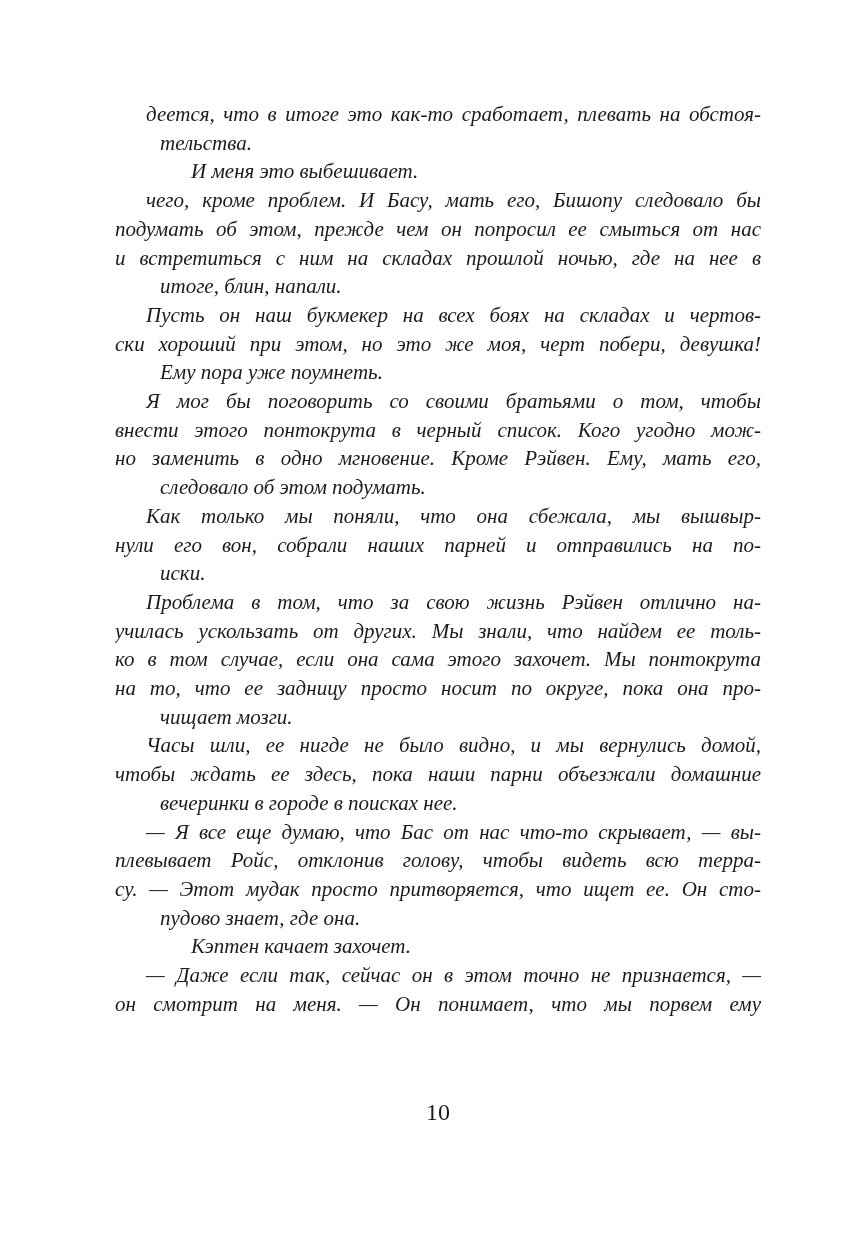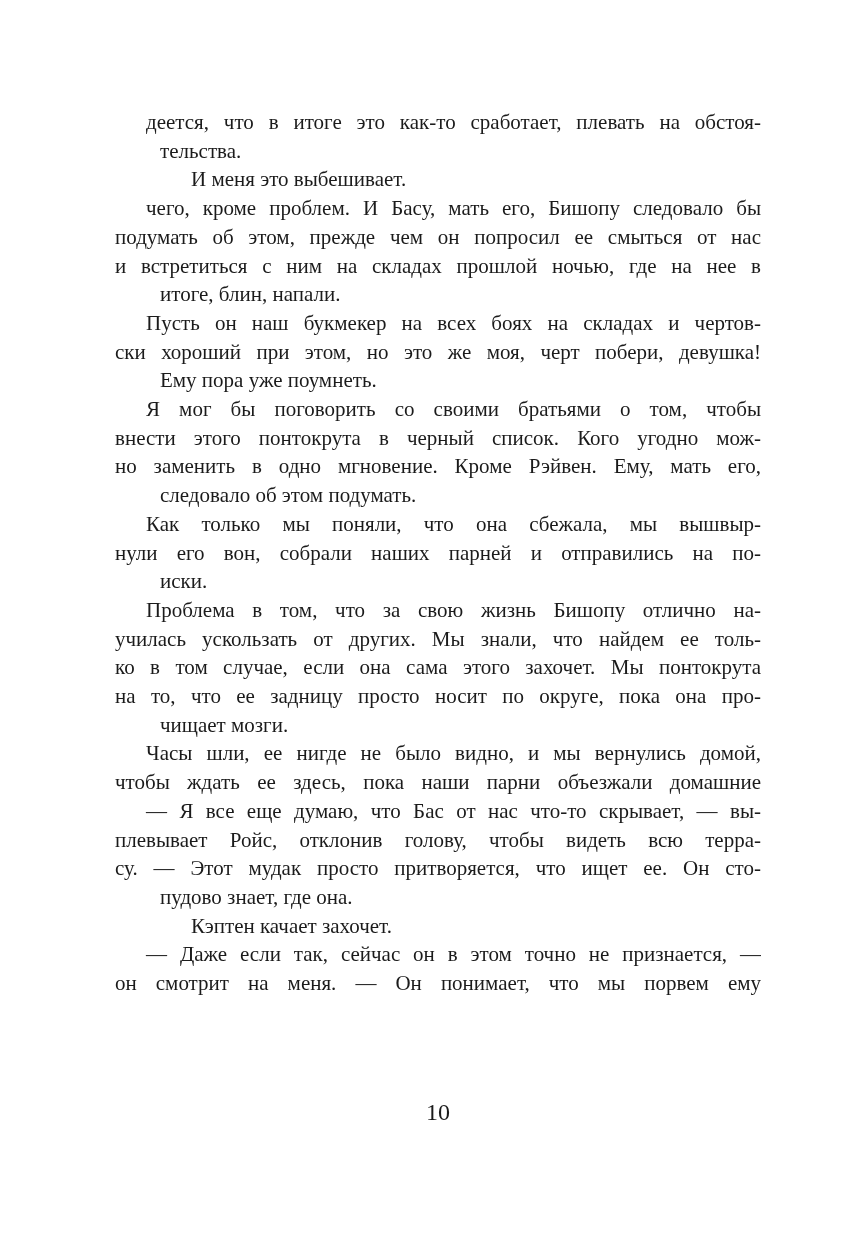--- a/index.html
+++ b/index.html
@@ -13,24 +13,25 @@
     height: 1240px;
     background: #ffffff;
     overflow: hidden;
     font-family: "Liberation Serif", "DejaVu Serif", serif;
     color: #1b1b1b;
     -webkit-font-smoothing: antialiased;
   }
   .text-block {
     position: absolute;
     left: 115px;
-    top: 108px;
+    top: 100px;
     width: 646px;
     font-size: 21px;
     line-height: 28.7px;
+    font-style: italic;
   }
   .para {
     margin: 0;
     padding: 0;
   }
   .para.indent .line:first-child {
     text-indent: 31px;
   }
   .line {
     display: block;
@@ -80,29 +81,30 @@
         <span class="line">внести этого понтокрута в черный список. Кого угодно мож-</span>
         <span class="line">но заменить в одно мгновение. Кроме Рэйвен. Ему, мать его,</span>
         <span class="line para-end">следовало об этом подумать.</span>
       </p>
       <p class="para indent">
         <span class="line">Как только мы поняли, что она сбежала, мы вышвыр-</span>
         <span class="line">нули его вон, собрали наших парней и отправились на по-</span>
         <span class="line para-end">иски.</span>
       </p>
       <p class="para indent">
-        <span class="line">Проблема в том, что за свою жизнь Бишопу отлично на-</span>
+        <span class="line">Проблема в том, что за свою жизнь Рэйвен отлично на-</span>
         <span class="line">училась ускользать от других. Мы знали, что найдем ее толь-</span>
         <span class="line">ко в том случае, если она сама этого захочет. Мы понтокрута</span>
         <span class="line">на то, что ее задницу просто носит по округе, пока она про-</span>
         <span class="line para-end">чищает мозги.</span>
       </p>
       <p class="para indent">
         <span class="line">Часы шли, ее нигде не было видно, и мы вернулись домой,</span>
         <span class="line">чтобы ждать ее здесь, пока наши парни объезжали домашние</span>
+        <span class="line para-end">вечеринки в городе в поисках нее.</span>
       </p>
       <p class="para indent">
         <span class="line">— Я все еще думаю, что Бас от нас что-то скрывает, — вы-</span>
         <span class="line">плевывает Ройс, отклонив голову, чтобы видеть всю терра-</span>
         <span class="line">су. — Этот мудак просто притворяется, что ищет ее. Он сто-</span>
         <span class="line para-end">пудово знает, где она.</span>
       </p>
       <p class="para indent">
         <span class="line para-end">Кэптен качает захочет.</span>
       </p>

